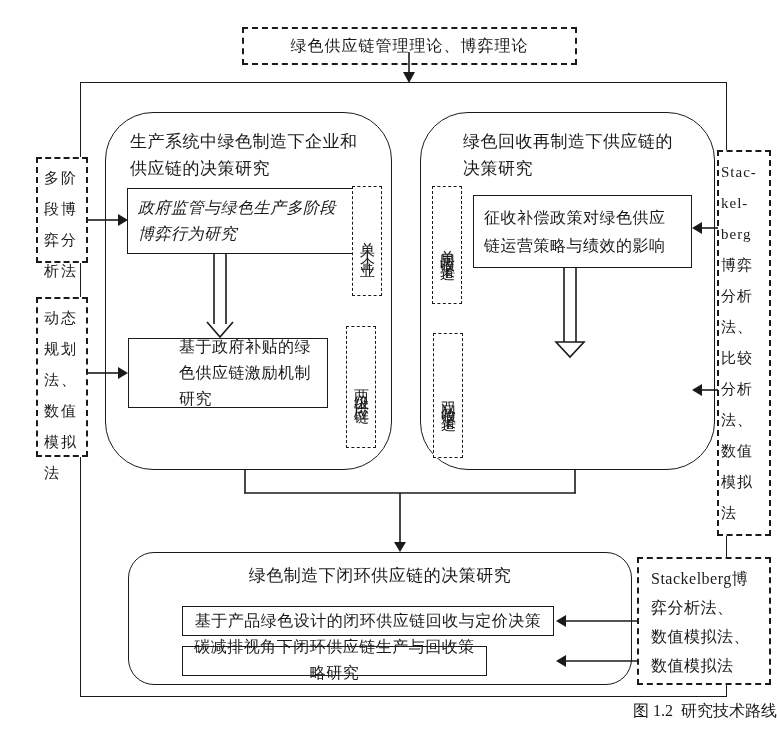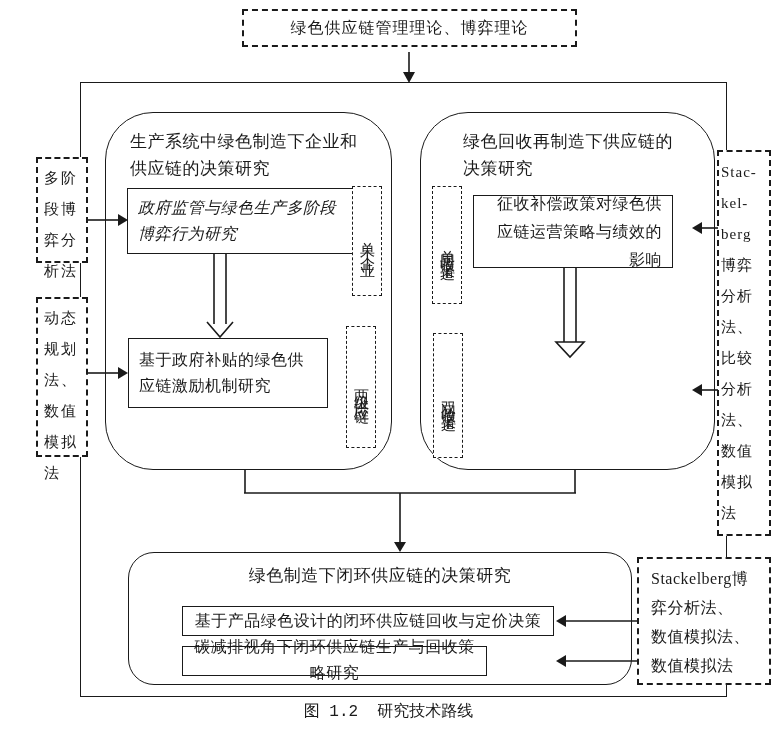--- a/index.html
+++ b/index.html
@@ -16,55 +16,55 @@
     letter-spacing:.5px;line-height:26px;display:flex;align-items:center;}
   .solid-box .inner{padding:2px 10px;}
   .solid-box.centered{justify-content:center;text-align:center;}
   .tag{border:1.5px dashed #1a1a1a;background:#fff;display:flex;align-items:center;justify-content:center;
     writing-mode:vertical-rl;text-orientation:upright;font-size:15px;letter-spacing:7px;padding-top:6px;}
   .method{border:2px dashed #1a1a1a;background:#fff;font-size:15px;letter-spacing:2px;
     line-height:31px;padding:4px 6px;word-break:normal;overflow-wrap:break-word;}
   .method.tall{line-height:31px;padding:5px 2px;letter-spacing:1px;}
   .method.wide{font-size:16px;letter-spacing:.5px;line-height:29px;padding:5px 12px;word-break:keep-all;}
   .panel-title{font-size:17px;line-height:27px;letter-spacing:.5px;}
-  .caption{font-size:16px;text-align:center;white-space:pre;font-family:Liberation Mono, monospace;}
+  .caption{font-size:16px;text-align:right;white-space:pre;}
   svg.lines{position:absolute;left:0;top:0;pointer-events:none;}
   svg.lines line, svg.lines polyline{stroke:#1a1a1a;stroke-width:1.6;fill:none;}
   svg.lines polygon.head{fill:#1a1a1a;stroke:none;}
   svg.lines polygon.hollow{fill:#fff;stroke:#1a1a1a;stroke-width:1.6;}
 </style>
 </head>
 <body>
 
 <div class="stage">
 
   <div class="abs frame" style="left:80px;top:82px;width:647px;height:615px;"></div>
 
-  <div class="abs" style="left:242px;top:9px;width:335px;height:38px;border:2px dashed #1a1a1a;background:#fff;
+  <div class="abs" style="left:242px;top:27px;width:335px;height:38px;border:2px dashed #1a1a1a;background:#fff;
        display:flex;align-items:center;justify-content:center;font-size:16px;letter-spacing:1px;">
     <span>绿色供应链管理理论、博弈理论</span>
   </div>
 
   <div class="abs panel" style="left:105px;top:112px;width:287px;height:358px;">
     <div class="panel-title" style="padding:15px 18px 0 24px;">生产系统中绿色制造下企业和供应链的决策研究</div>
   </div>
   <div class="abs solid-box" style="left:127px;top:188px;width:232px;height:66px;font-style:italic;">
     <div class="inner">政府监管与绿色生产多阶段博弈行为研究</div>
   </div>
   <div class="abs tag" style="left:352px;top:186px;width:30px;height:110px;">单个企业</div>
-  <div class="abs solid-box" style="left:128px;top:338px;width:200px;height:70px;">
+  <div class="abs solid-box" style="left:128px;top:338px;width:200px;height:70px;padding-left:40px;">
     <div class="inner">基于政府补贴的绿色供应链激励机制研究</div>
   </div>
   <div class="abs tag" style="left:346px;top:326px;width:30px;height:122px;letter-spacing:5px;">两级供应链</div>
 
   <div class="abs panel" style="left:420px;top:112px;width:295px;height:358px;">
     <div class="panel-title" style="padding:15px 40px 0 42px;">绿色回收再制造下供应链的决策研究</div>
   </div>
   <div class="abs tag" style="left:432px;top:186px;width:30px;height:118px;letter-spacing:4px;">单回收渠道</div>
-  <div class="abs solid-box" style="left:473px;top:195px;width:200px;height:73px;line-height:28px;text-align:right;">
+  <div class="abs solid-box" style="left:473px;top:195px;width:219px;height:73px;line-height:28px;">
     <div class="inner">征收补偿政策对绿色供应链运营策略与绩效的影响</div>
   </div>
   <div class="abs tag" style="left:433px;top:333px;width:30px;height:125px;letter-spacing:4px;">双回收渠道</div>
 
   <div class="abs method" style="left:36px;top:157px;width:52px;height:106px;">多阶段博弈分析法</div>
   <div class="abs method" style="left:36px;top:297px;width:52px;height:160px;">动态规划法、数值模拟法</div>
 
   <div class="abs method tall" style="left:717px;top:150px;width:54px;height:386px;">Stac-kel-berg博弈分析法、比较分析法、数值模拟法</div>
 
   <div class="abs panel-bottom" style="left:128px;top:552px;width:504px;height:133px;">

